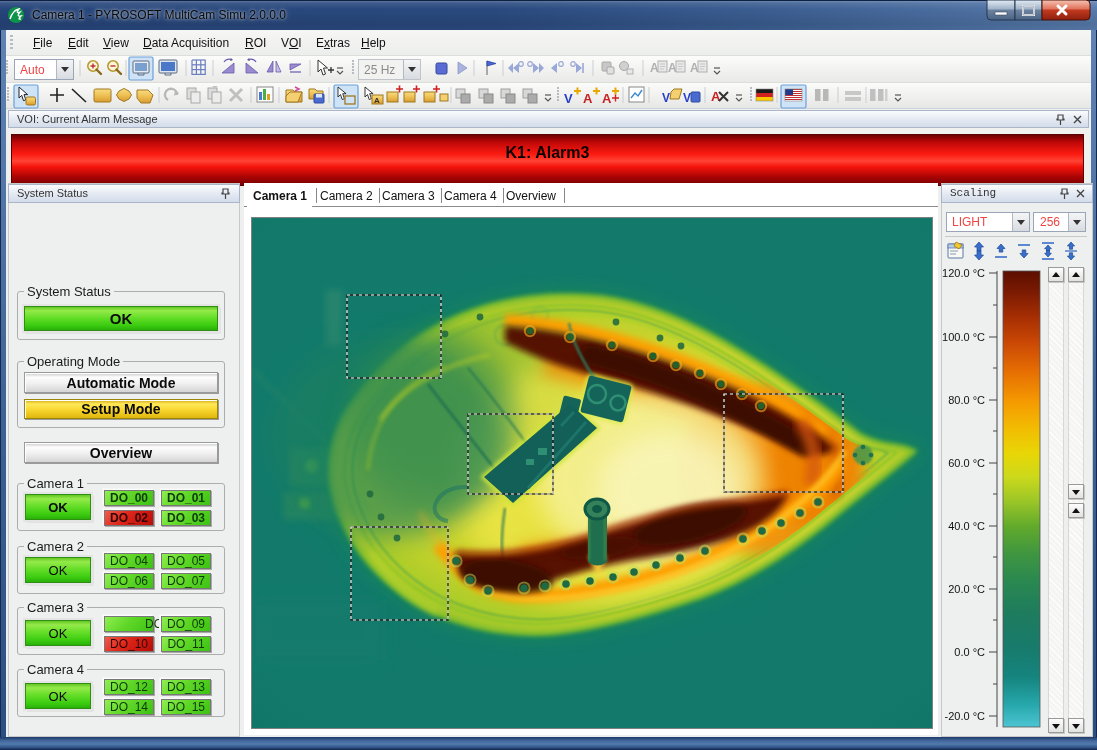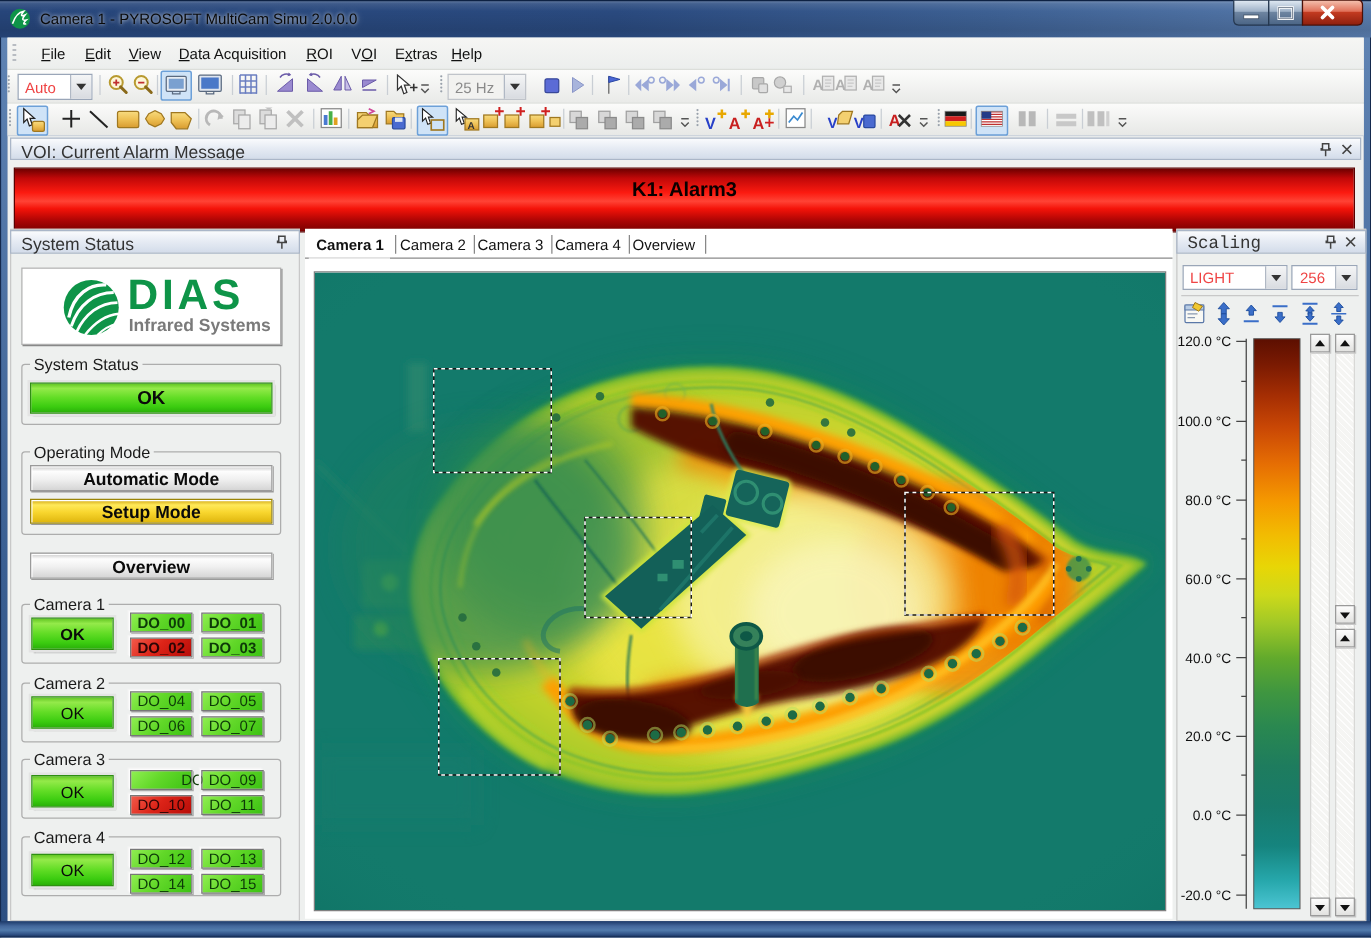--- a/index.html
+++ b/index.html
@@ -24,21 +24,21 @@
   #menubar u { text-decoration:underline; }
   .gripv { position:absolute; width:3px; background:repeating-linear-gradient(180deg,#b8bcc2 0 2px, transparent 2px 4px); }
   
   #tb1 { left:6px; top:56px; width:1085px; height:27px; background:linear-gradient(180deg,#fcfcfb,#e9eae8); border-bottom:1px solid #dcdeda; }
   #tb2 { left:6px; top:83px; width:1085px; height:26px; background:linear-gradient(180deg,#fbfbfa,#e7e8e6); border-bottom:1px solid #cdd4dc; }
   .combo { position:absolute; background:#fff; border:1px solid #9aa6b8; font-size:12px; color:#ef4444; }
   .combo .arr { position:absolute; right:0; top:0; bottom:0; width:17px; background:linear-gradient(180deg,#f4f5f6,#d8dbe0); border-left:1px solid #b0b8c4; }
   .combo .arr:after { content:""; position:absolute; left:4px; top:7px; border:4px solid transparent; border-top:5px solid #333; }
   .combo.dis { background:#f2f2f0; color:#8a8a8a; border-color:#c0c4ca; }
   
-  .dockhdr { background:linear-gradient(180deg,#fafbfd 0%,#e7ecf4 45%,#d3dcea 100%); border:1px solid #aab6c8; font-size:14px; color:#333; }
+  .dockhdr { background:linear-gradient(180deg,#fafbfd 0%,#e7ecf4 45%,#d3dcea 100%); border:1px solid #aab6c8; font-size:11px; color:#333; }
   .dockhdr .lbl { position:absolute; left:8px; top:2px; }
   
   #voipanel { left:8px; top:128px; width:1081px; height:52px; background:#f0f0ef; }
   #banner { left:3px; top:6px; width:1073px; height:52px;
      background:linear-gradient(180deg,#6e0000 0%, #c00808 15%, #fb1a10 38%, #ff4335 52%, #f41309 64%, #a80404 84%, #7a0000 100%);
      border:1px solid #5a0000; }
   #banner .txt { position:absolute; left:0; right:0; top:9px; text-align:center; font-size:16px; font-weight:bold; color:#0a0000; }
   
   .panel { background:#eef0ef; }
   .gbox { position:absolute; border:1px solid #adadad; border-radius:3px; }
@@ -346,32 +346,20 @@
 
 <div class="panel abs" style="left:8px;top:183px;width:232px;height:554px;border:1px solid #c8c8c8;"></div>
 <div class="dockhdr abs" style="left:8px;top:184px;width:232px;height:19px;">
   <span class="lbl">System Status</span>
   <svg style="position:absolute;right:8px;top:3px" width="10" height="12" viewBox="0 0 10 12">
       <path d="M2,1 h5 v4 h1 v1 h-7 v-1 h1 Z M4.5,6 v5" stroke="#444" stroke-width="1.2" fill="none"></path>
     </svg>
 </div>
 <div id="leftbody" class="abs" style="left:8px;top:203px;width:232px;height:534px;">
 
-  <div class="abs" style="left:9px;top:11px;width:208px;height:62px;background:#fff;border:1px solid #b0b0b0;box-shadow:1px 1px 0 #888;">
-    <svg style="position:absolute;left:32px;top:8px" width="46" height="46" viewBox="0 0 46 46">
-      <circle cx="23" cy="23" r="22" fill="#0e9448"></circle>
-      <path d="M5,31 C9,12 22,4 35,5" stroke="#fff" stroke-width="2.6" fill="none"></path>
-      <path d="M7,38 C13,20 26,11 41,11" stroke="#fff" stroke-width="2.4" fill="none"></path>
-      <path d="M11,43 C18,28 30,19 44,19" stroke="#fff" stroke-width="2.2" fill="none"></path>
-      <path d="M18,45 C25,36 34,29 45,28" stroke="#fff" stroke-width="2" fill="none"></path>
-      <path d="M28,45 C33,40 39,37 44,36" stroke="#fff" stroke-width="1.8" fill="none"></path>
-    </svg>
-    <div class="abs" style="left:84px;top:2px;font-size:34px;font-weight:bold;color:#0e9448;letter-spacing:3px;white-space:nowrap;">DIAS</div>
-    <div class="abs" style="left:85px;top:37px;font-size:14px;font-weight:bold;color:#7a7a7a;white-space:nowrap;">Infrared Systems</div>
-  </div>
 
   <div class="gbox" style="left:9px;top:88px;width:208px;height:49px;">
       <span class="glabel">System Status</span>
     </div>
   <div class="btn3d greenbtn" style="left:16px;top:103px;width:194px;height:25px;font-size:15px;line-height:24px;">OK</div>
 
   <div class="gbox" style="left:9px;top:158px;width:208px;height:67px;">
       <span class="glabel">Operating Mode</span>
     </div>
   <div class="btn3d yellowbtn" style="left:16px;top:196px;width:194px;height:20px;font-size:14px;line-height:19px;">Setup Mode</div>

